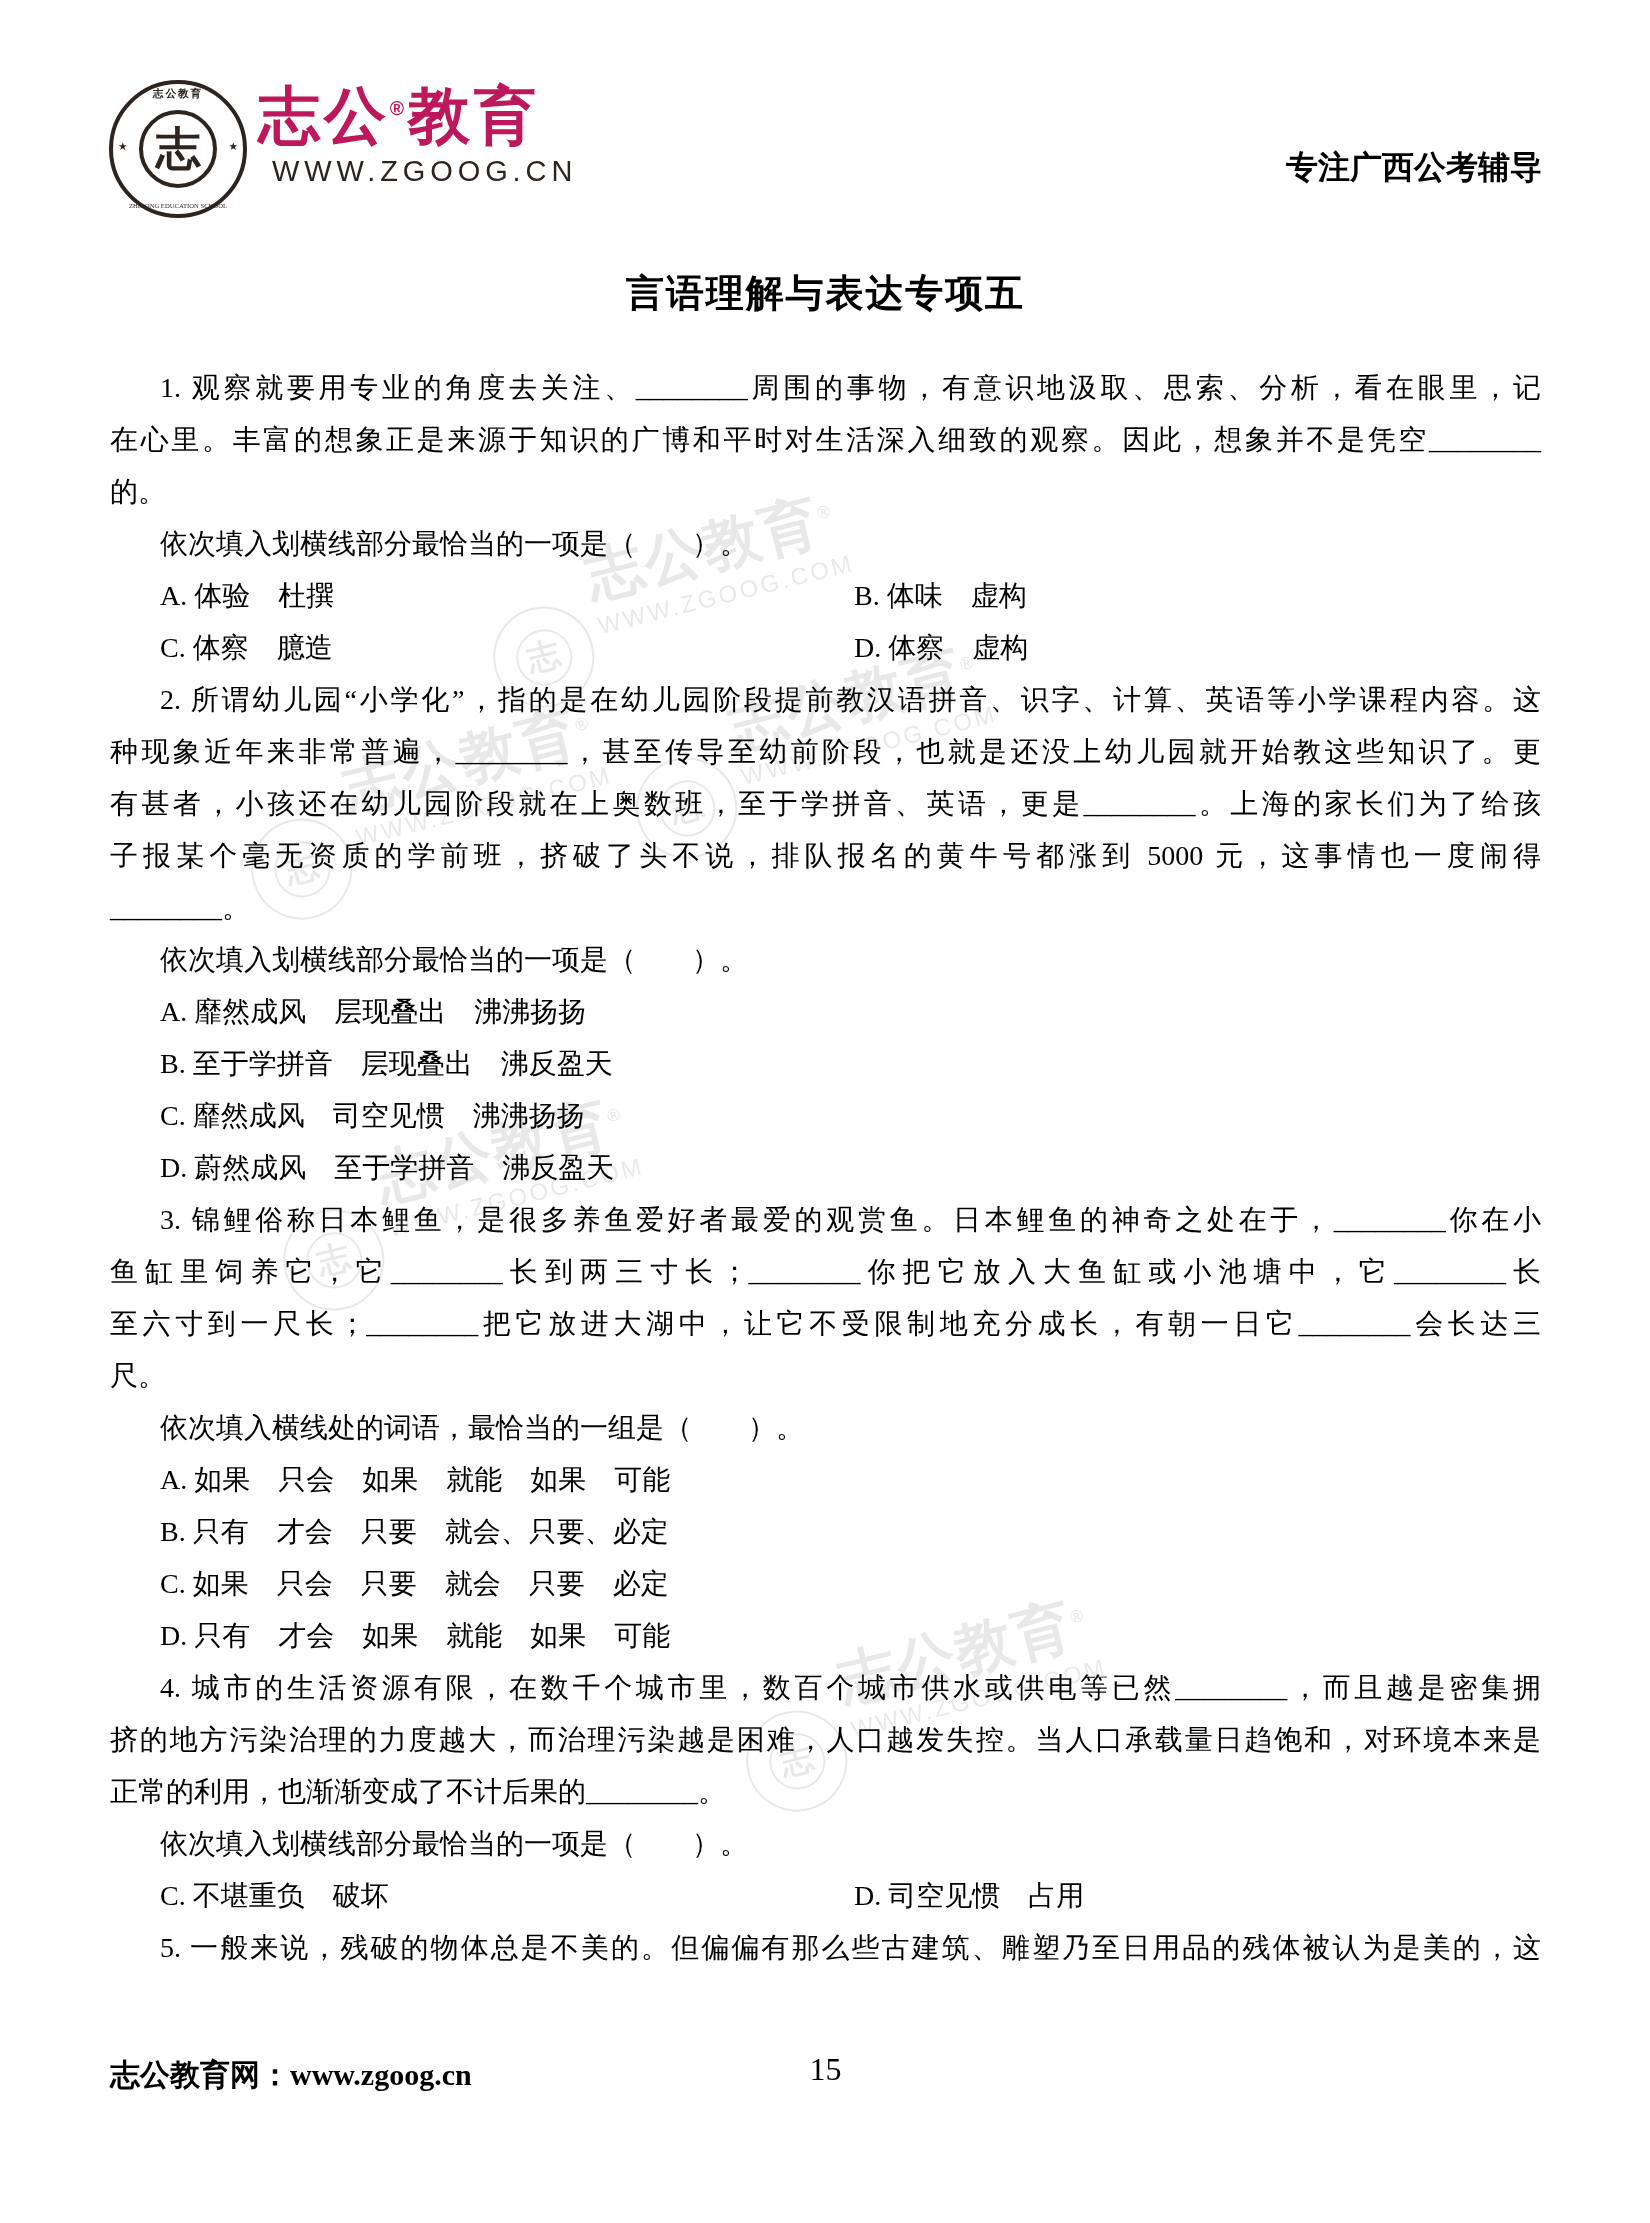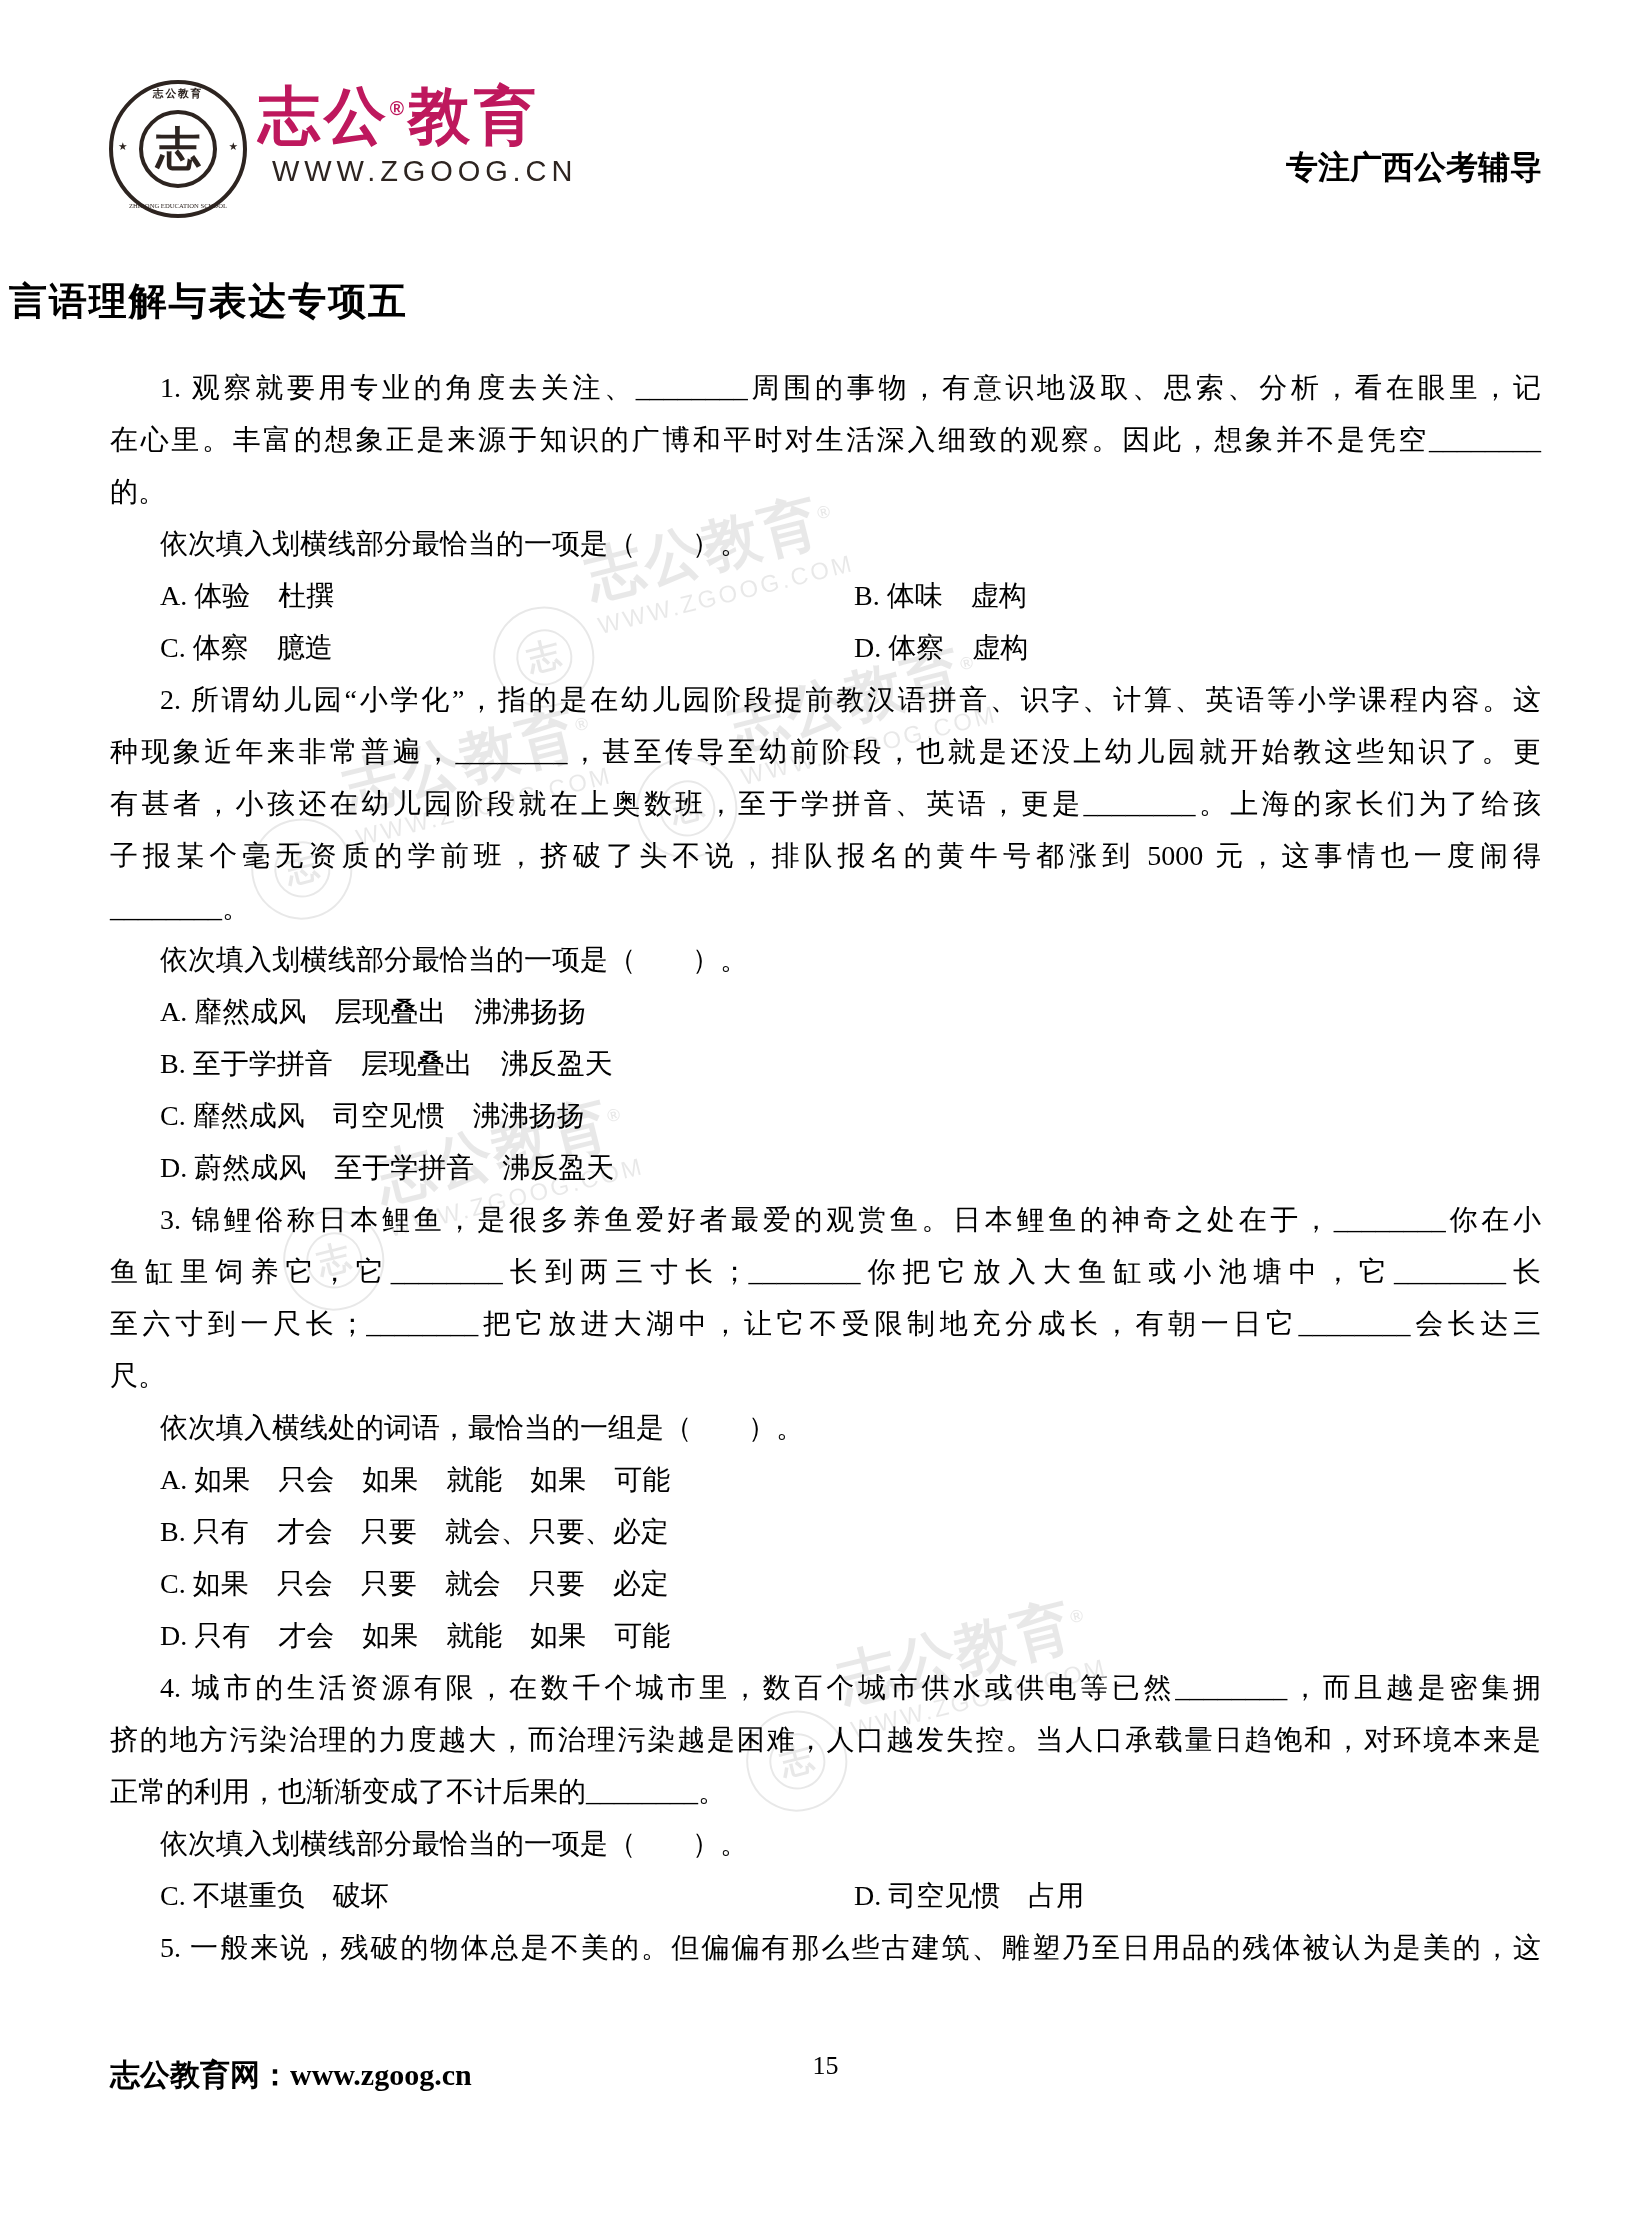--- a/index.html
+++ b/index.html
@@ -22,22 +22,22 @@
 
   .brand-block{position:absolute;left:258px;top:83px;z-index:2;}
   .brand-line{font-family:"Liberation Sans",sans-serif;font-weight:bold;font-size:62px;
               letter-spacing:3.9px;color:#be185d;line-height:1.05;}
   .brand-line sup{font-size:19.4px;vertical-align:super;}
   .brand-url{margin-top:6.8px;font-family:"Liberation Sans",sans-serif;font-size:29px;
              letter-spacing:4.9px;color:#2d2420;margin-left:14px;}
 
   .slogan{position:absolute;right:109px;top:146px;font-size:32px;font-weight:bold;z-index:2;}
 
-  .title{position:absolute;left:9px;right:0;top:268px;z-index:2;
-         font-family:"Liberation Sans",sans-serif;font-weight:bold;font-size:38px;letter-spacing:1.9px;margin-top:8px;}
+  .title{position:absolute;left:0;right:0;top:268px;text-align:center;z-index:2;
+         font-family:"Liberation Sans",sans-serif;font-weight:bold;font-size:38px;letter-spacing:1.9px;}
 
   
   .content{position:absolute;left:110px;right:110px;top:362px;z-index:2;}
   .line{font-size:28px;line-height:52px;height:52px;}
   .nw{white-space:nowrap;}
   .j{text-align:justify;text-align-last:justify;word-break:break-all;}
   .ind{padding-left:50px;}
   .optcol{display:inline-block;width:694px;}
 
   
@@ -49,21 +49,21 @@
            display:flex;align-items:center;justify-content:center;
            font-family:"Liberation Sans",sans-serif;font-weight:bold;font-size:33px;color:rgba(0,0,0,0.09);}
   .wm-text{position:absolute;left:111px;top:0;color:rgba(0,0,0,0.09);}
   .wm-brand{font-family:"Liberation Sans",sans-serif;font-weight:bold;font-size:58px;
             letter-spacing:1.9px;line-height:1.05;white-space:nowrap;}
   .wm-brand sup{font-size:17.5px;vertical-align:super;}
   .wm-url{margin-top:4.9px;font-family:"Liberation Sans",sans-serif;font-size:24px;letter-spacing:2.9px;white-space:nowrap;}
 
   
   .footer-site{position:absolute;left:110px;top:2055px;font-size:30px;font-weight:bold;z-index:2;}
-  .page-num{position:absolute;left:0;right:0;top:2051px;text-align:center;font-size:26px;z-index:2;}
+  .page-num{position:absolute;left:0;right:0;top:2051px;text-align:center;font-size:32px;z-index:2;}
 </style>
 </head>
 <body>
 
 <div class="page">
 
   <div id="wm-layer">
       <div class="wm" style="left: 483px; top: 523px;">
         <div class="wm-seal">
           <div class="wm-core">志</div>

